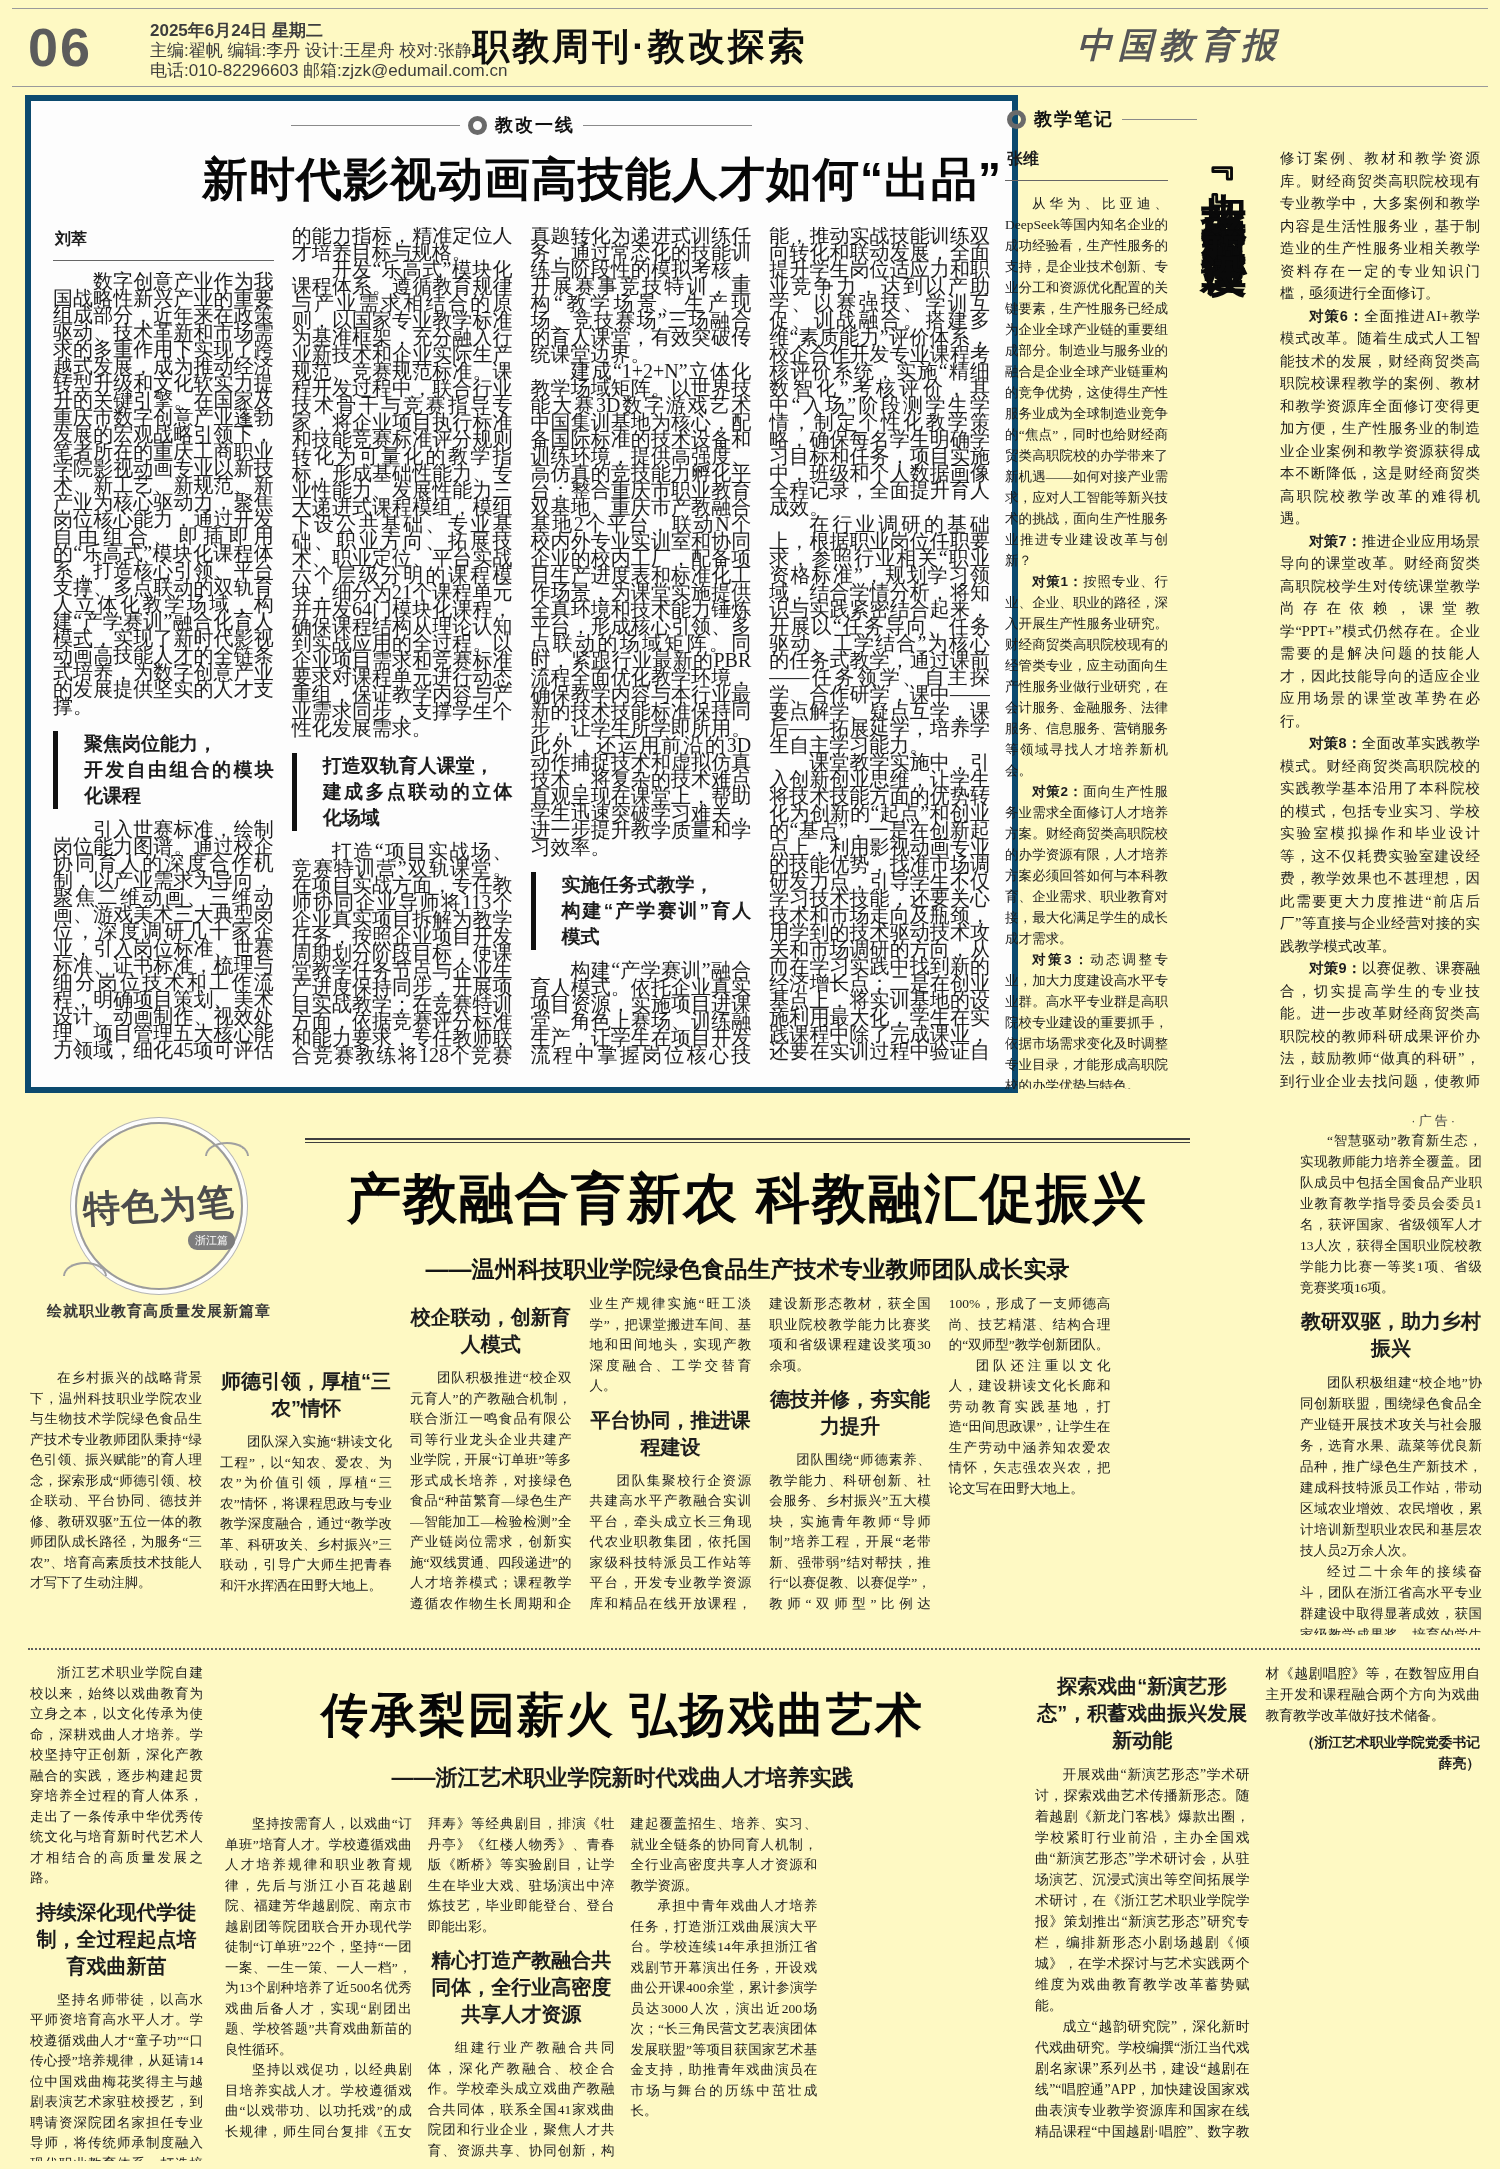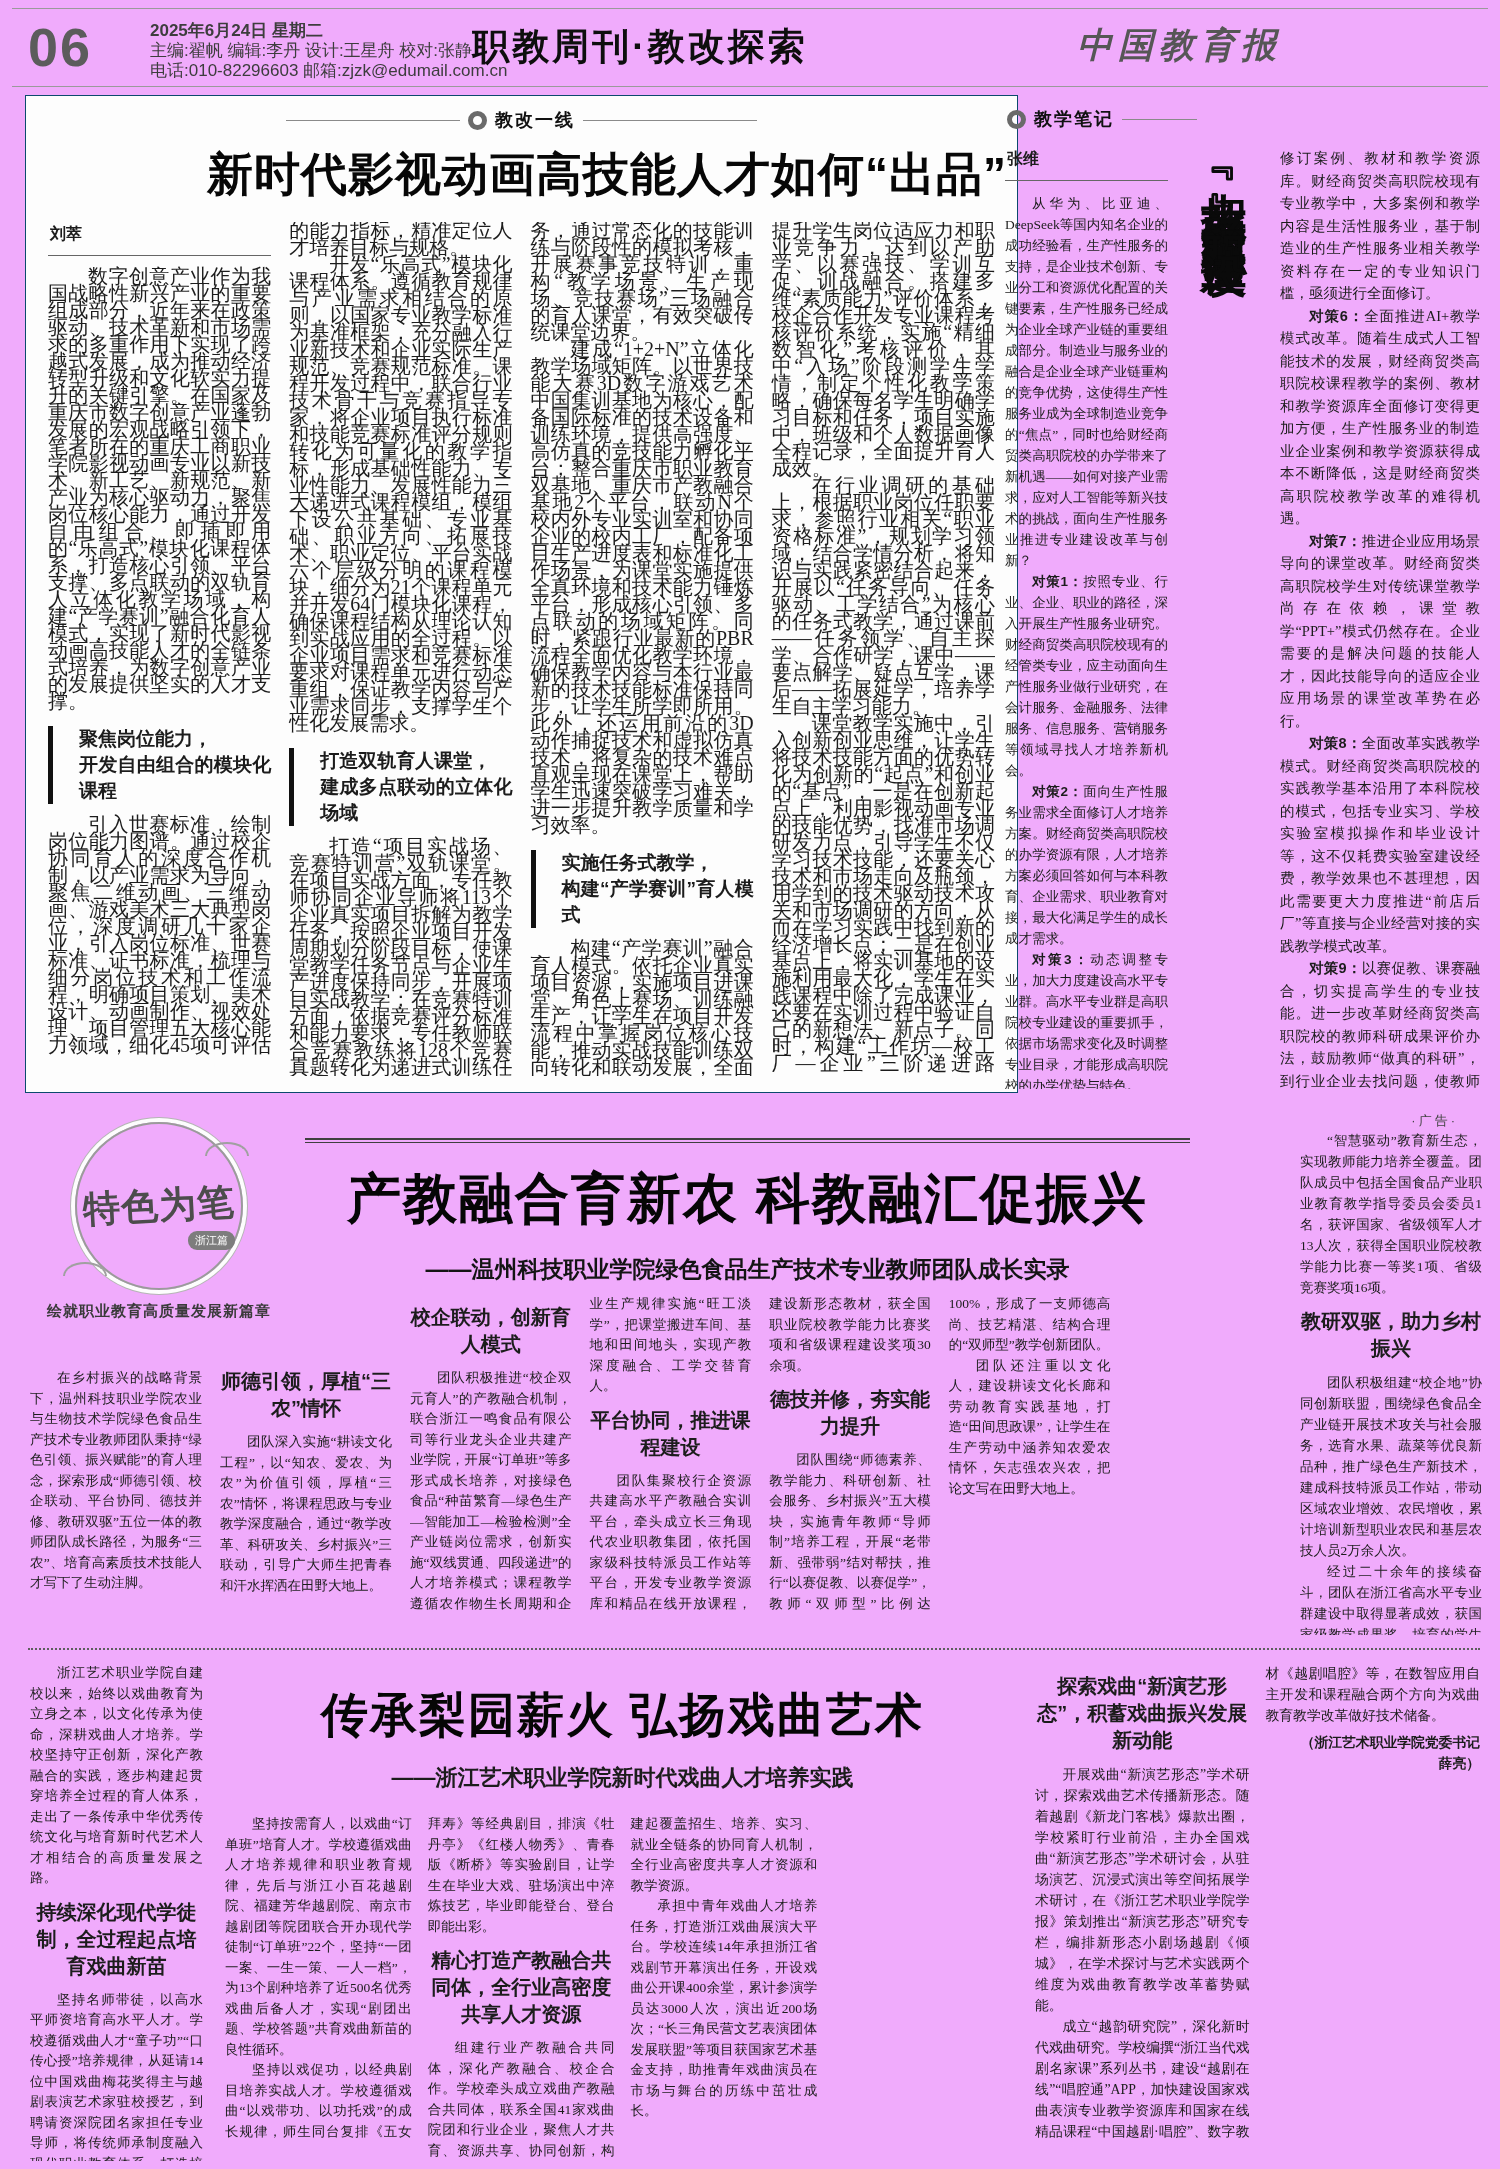--- a/index.html
+++ b/index.html
@@ -1,18 +1,18 @@
 <!DOCTYPE html>
 <html><head>
 <meta charset="utf-8">
 <style>
   * { margin:0; padding:0; box-sizing:border-box; }
   html,body { background:#e8e8e8; }
   body { font-family:"Liberation Serif","DejaVu Serif",serif; color:#1c1c1c; }
-  .page { position:relative; width:1500px; height:2169px; background:#f0abfc; margin:0 auto; overflow:hidden; }
+  .page { position:relative; width:1500px; height:2169px; background:#fef9c3; margin:0 auto; overflow:hidden; }
 
   
   .hairline { position:absolute; left:12px; right:12px; height:1px; background:#9a9a9a; }
   .hl-top { top:8px; } .hl-bot { top:86px; }
   .pagenum { position:absolute; left:28px; top:16px; font-family:"Liberation Sans","DejaVu Sans",sans-serif;
              font-size:54px; font-weight:bold; color:#5c5c5c; letter-spacing:2px; }
   .dateblock { position:absolute; left:150px; top:21px; font-size:17px; line-height:20px; color:#3d3d3d;
                font-family:"Liberation Sans","DejaVu Sans",sans-serif; }
   .dateblock .d1 { font-weight:bold; }
   .sectitle { position:absolute; left:390px; top:22px; width:500px; text-align:center;
@@ -29,21 +29,21 @@
   .endline { font-family:"Liberation Sans","DejaVu Sans",sans-serif; font-weight:bold; font-size:13.5px;
              text-align:right; margin-top:6px; }
 
   
   .tagrow { display:flex; align-items:center; gap:8px; }
   .tagrow .tline { flex:1; height:1px; background:#8a8a8a; }
   .tring { width:19px; height:19px; border:5px solid #6a6a6a; border-radius:50%; flex:0 0 auto; }
   .tlabel { font-family:"Liberation Sans","DejaVu Sans",sans-serif; font-weight:bold; font-size:18px; color:#111; letter-spacing:2px; }
 
   
-  .a1box { position:absolute; left:25px; top:95px; width:993px; height:998px; border:1px solid #0c4a6e; background:#fdfdfd; }
+  .a1box { position:absolute; left:25px; top:95px; width:993px; height:998px; border:6px solid #0c4a6e; background:#fdfdfd; }
   .a1tag { position:absolute; left:260px; right:260px; top:12px; }
   .a1head { position:absolute; left:10px; right:10px; top:48px; text-align:right;
             font-family:"Liberation Sans","DejaVu Sans",sans-serif; font-weight:900; font-size:46px; letter-spacing:1px; color:#070707; }
   .a1body { position:absolute; left:22px; right:22px; top:126px; bottom:16px; column-count:4; }
   .sh-bar { font-family:"Liberation Sans","DejaVu Sans",sans-serif; font-weight:bold; font-size:19px; line-height:26px;
             border-left:5px solid #111; padding-left:26px; margin:16px 0 12px; white-space:pre-line; break-inside:avoid; }
 
   
   .a2box { position:absolute; left:1003px; top:95px; width:477px; height:998px; }
   .a2tag { position:absolute; left:4px; top:12px; width:190px; }

